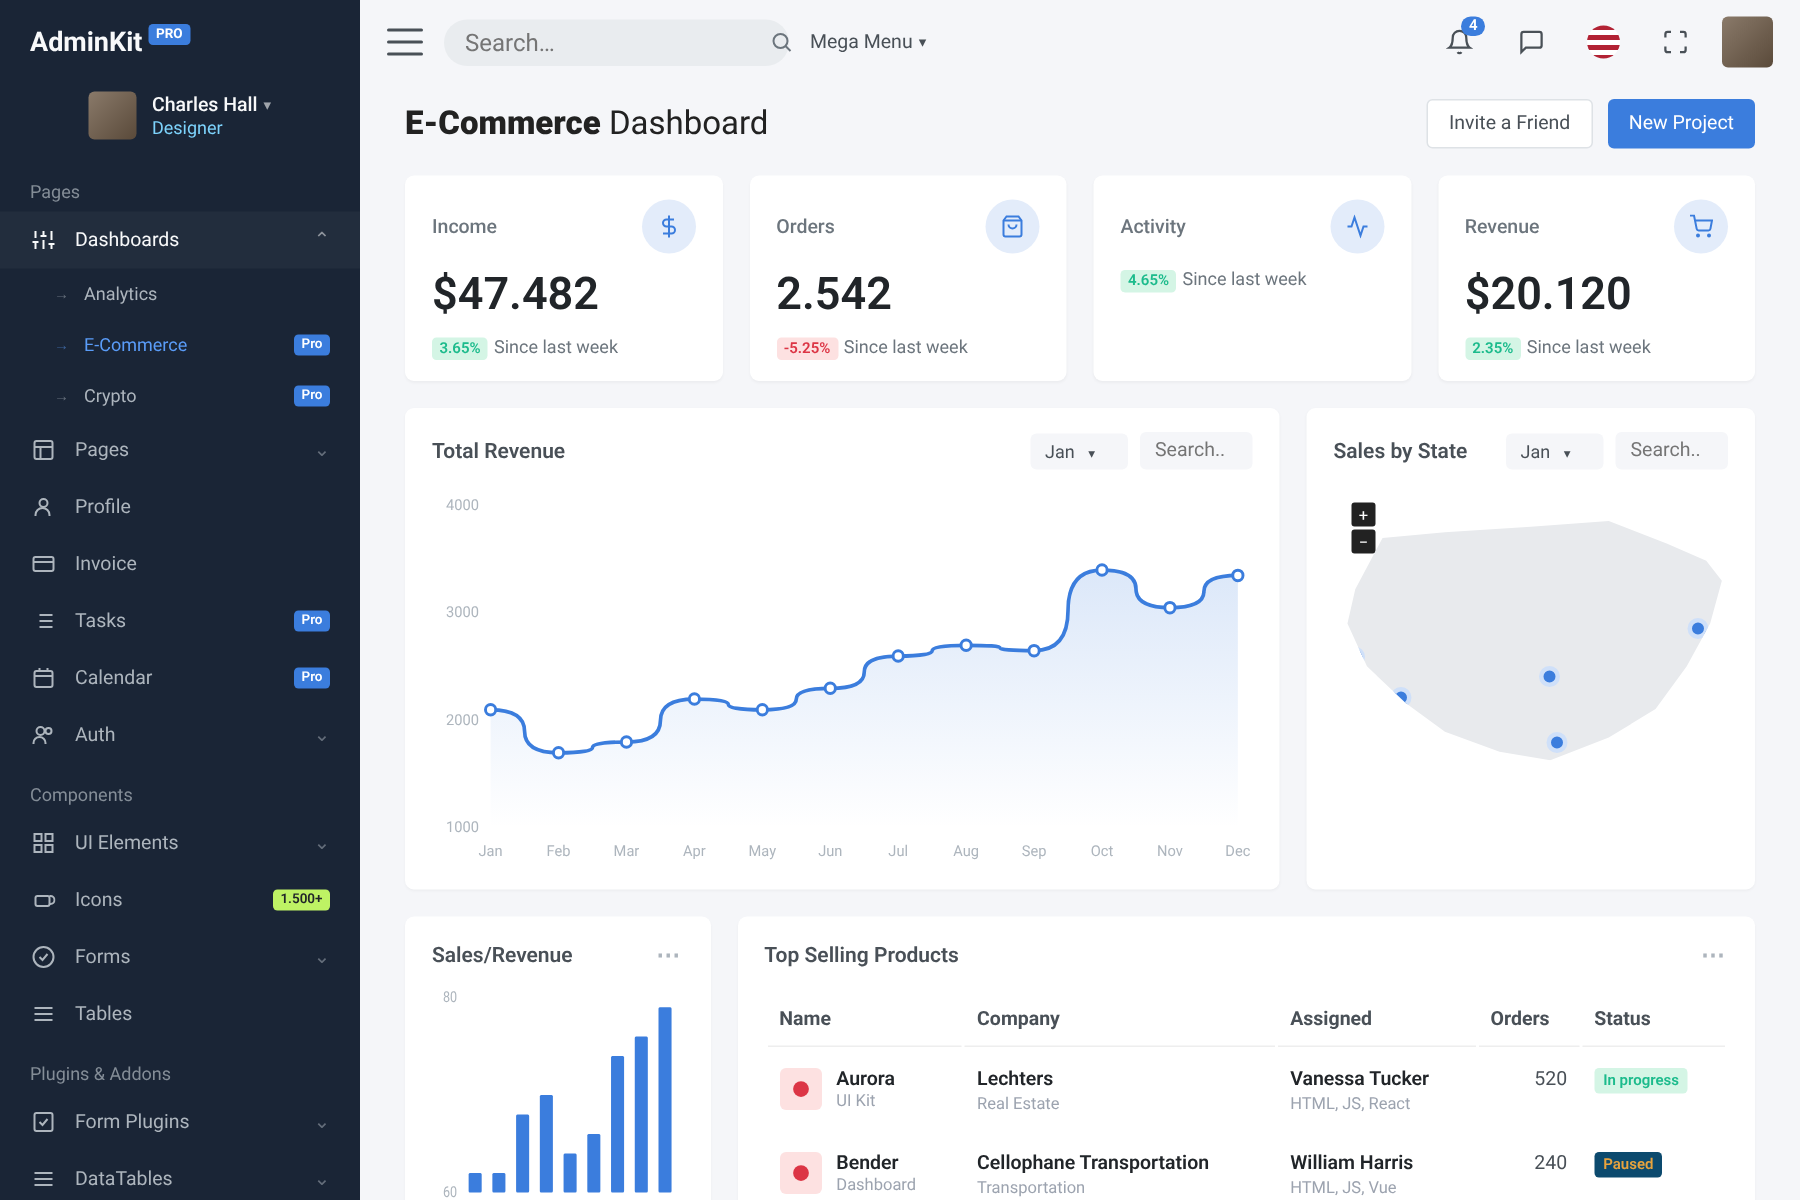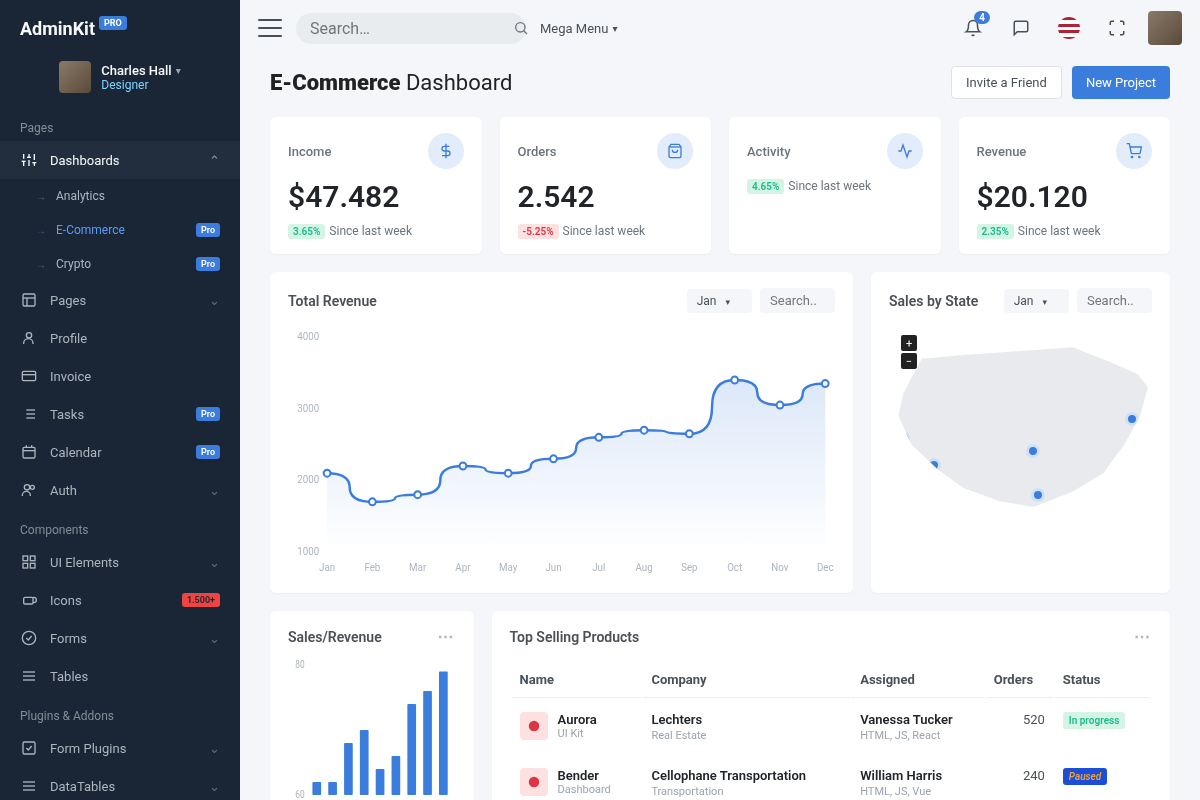--- a/index.html
+++ b/index.html
@@ -13,21 +13,21 @@
 .user-name { color: #f8f9fa; font-size: 13px; font-weight: 500; display: flex; align-items: center; gap: 4px; }
 .user-role { font-size: 12px; color: #7dd3fc; }
 .section-label { padding: 14px 20px 6px; font-size: 12px; color: #848d97; }
 .nav-item { display: flex; align-items: center; padding: 10px 20px; font-size: 13px; color: #adb5bd; cursor: pointer; position: relative; }
 .nav-item.active { color: #f8f9fa; background: rgba(255,255,255,0.04); }
 .nav-item.sub { padding-left: 36px; font-size: 12px; }
 .nav-item.sub.highlight { color: #5a9cf8; }
 .nav-icon { width: 18px; height: 18px; margin-right: 12px; display: flex; align-items: center; justify-content: center; flex-shrink: 0; }
 .nav-item .chev { margin-left: auto; opacity: 0.5; }
 .pill { background: #3b7ddd; color: #fff; font-size: 9px; padding: 2px 5px; border-radius: 3px; font-weight: 600; margin-left: auto; }
-.pill.light { background: #ef4444; color: #212529; }
+.pill.light { background: #bef264; color: #212529; }
 .arrow-sub { margin-right: 10px; opacity: 0.5; font-size: 10px; }
 
 .main { flex: 1; display: flex; flex-direction: column; overflow: hidden; }
 .topbar { height: 60px; display: flex; align-items: center; padding: 0 18px; gap: 14px; }
 .hamburger { width: 24px; height: 18px; display: flex; flex-direction: column; justify-content: space-between; cursor: pointer; }
 .hamburger span { height: 2px; background: #495057; border-radius: 2px; }
 .search-box { background: #e9ecef; border-radius: 20px; display: flex; align-items: center; padding: 6px 14px; width: 230px; }
 .search-box input { border: none; background: transparent; outline: none; flex: 1; font-size: 16px; }
 .mega { font-size: 13px; color: #495057; display: flex; align-items: center; gap: 4px; cursor: pointer; }
 .spacer { flex: 1; }
@@ -77,21 +77,21 @@
 .table { width: 100%; font-size: 13px; }
 .table th { text-align: left; color: #495057; font-weight: 700; padding: 10px 8px; font-size: 13px; border-bottom: 1px solid #eee; }
 .table td { padding: 12px 8px; color: #495057; vertical-align: top; }
 .prod-cell { display: flex; gap: 10px; align-items: center; }
 .prod-icon { width: 28px; height: 28px; border-radius: 4px; background: #fde1e1; display: flex; align-items: center; justify-content: center; }
 .prod-name { font-weight: 600; color: #212529; font-size: 13px; }
 .prod-sub { font-size: 11px; color: #9ca3af; }
 .td-sub { font-size: 11px; color: #9ca3af; margin-top: 2px; }
 .status-badge { font-size: 10px; padding: 3px 6px; border-radius: 3px; font-weight: 600; }
 .status-badge.prog { background: #d4f5e5; color: #1cbb8c; }
-.status-badge.paused { background: #1d4ed8; color: #e8a33d; font-style: italic; }
+.status-badge.paused { background: #0c4a6e; color: #e8a33d; }
 .orders-col { text-align: right; }
 svg { display: block; }
 </style>
 </head>
 <body>
 
 <aside class="sidebar">
   <div class="brand">
     <span class="brand-name">AdminKit</span>
     <span class="brand-badge">PRO</span>

